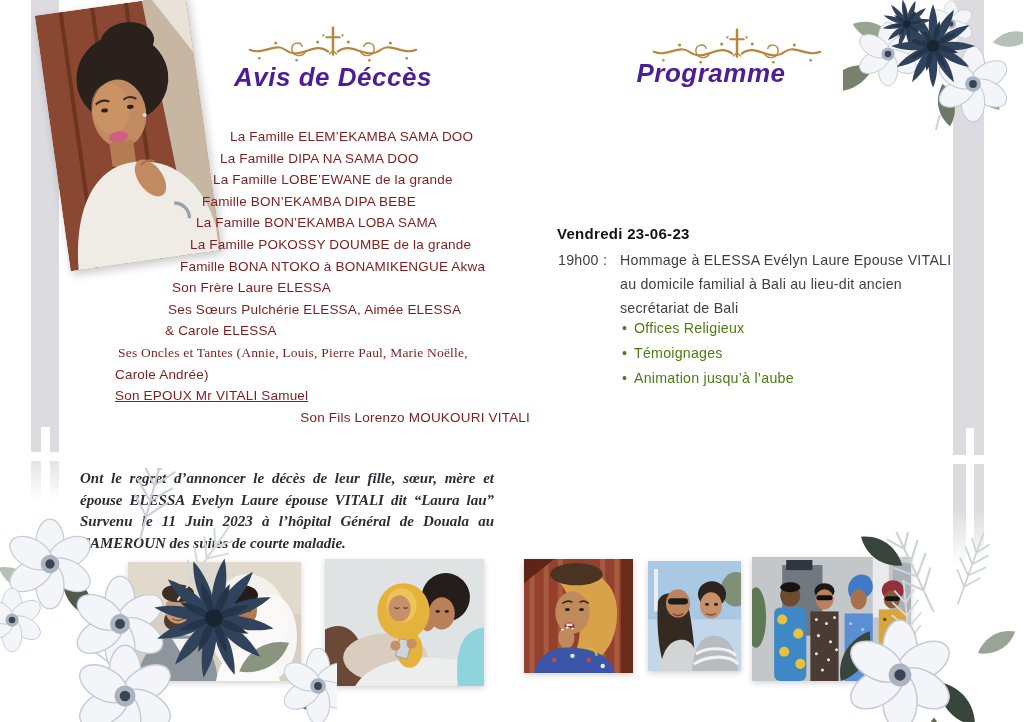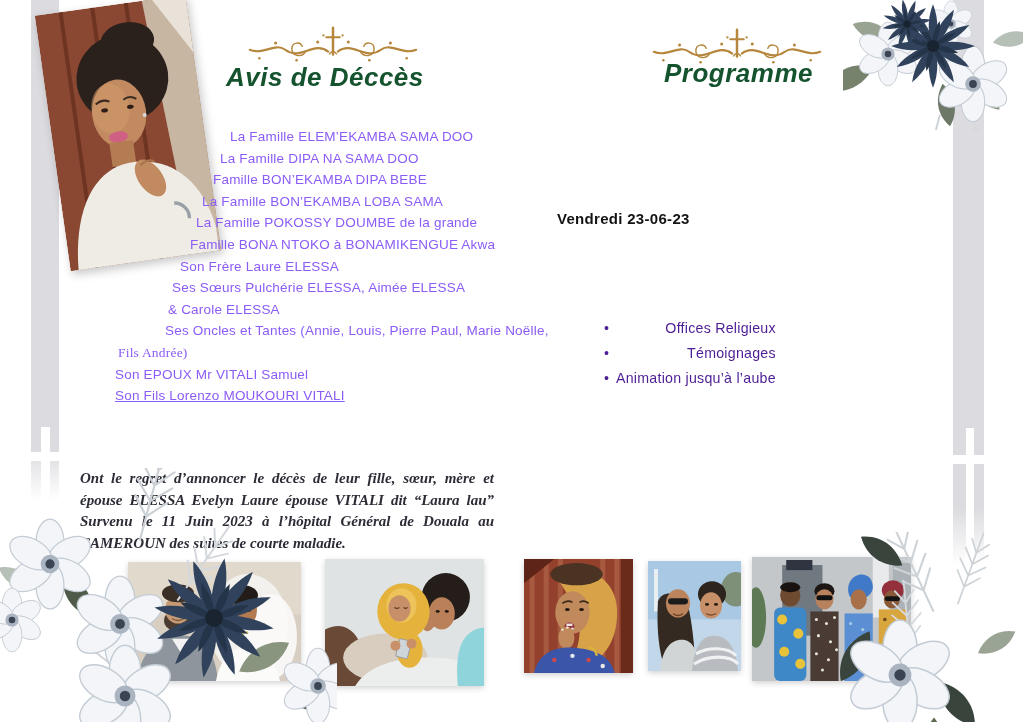--- a/index.html
+++ b/index.html
@@ -11,58 +11,58 @@
   .band-right{left:953px;width:31px;height:565px;}
   .crossbar{position:absolute;background:#ffffff;}
   .cl-v{left:41px;top:427px;width:9px;height:72px;}
   .cl-h{left:8px;top:452px;width:60px;height:9px;}
   .cr-v{left:966px;top:428px;width:8px;height:136px;}
   .cr-h{left:942px;top:455px;width:54px;height:9px;}
   
   .ornament{position:absolute;}
   .orn-left{left:238px;top:22px;width:190px;height:44px;}
   .orn-right{left:642px;top:24px;width:190px;height:44px;}
-  .page-title{position:absolute;font-weight:bold;font-style:italic;color:#14532d;
-              letter-spacing:.5px;font-size:26px;}
+  .page-title{position:absolute;font-weight:bold;font-style:italic;color:#4c1d95;
+              letter-spacing:.5px;text-align:center;font-size:26px;}
   .title-left{left:226px;top:62px;width:214px;}
-  .title-right{left:664px;top:58px;width:190px;}
+  .title-right{left:616px;top:58px;width:190px;}
   
   .portrait{position:absolute;left:52px;top:4px;width:152px;height:258px;
             transform:rotate(-8deg);box-shadow:2px 4px 10px rgba(0,0,0,.22);}
   .portrait svg{display:block;width:100%;height:100%;}
   
   .family-list{position:absolute;left:110px;top:126px;width:420px;font-size:13.5px;
-               line-height:21.6px;color:#8b5cf6;letter-spacing:.2px;}
+               line-height:21.6px;color:#7f1d1d;letter-spacing:.2px;}
   .family-line{white-space:nowrap;}
   .family-line:nth-child(1){padding-left:120px;}
   .family-line:nth-child(2){padding-left:110px;}
   .family-line:nth-child(3){padding-left:103px;}
   .family-line:nth-child(4){padding-left:92px;}
   .family-line:nth-child(5){padding-left:86px;}
   .family-line:nth-child(6){padding-left:80px;}
   .family-line:nth-child(7){padding-left:70px;}
   .family-line:nth-child(8){padding-left:62px;}
   .family-line:nth-child(9){padding-left:58px;}
   .family-line:nth-child(10){padding-left:55px;}
   .family-line:nth-child(11){padding-left:8px;font-family:Liberation Serif, serif;}
   .family-line:nth-child(12){padding-left:5px;}
   .family-line:nth-child(13){padding-left:5px;text-decoration:underline;}
-  .family-line:nth-child(14){padding-left:3px;}
+  .family-line:nth-child(14){padding-left:3px;text-align:right;}
   
   .announcement{position:absolute;left:80px;top:453px;width:414px;
                 font-family:"Liberation Serif",serif;font-style:italic;font-weight:bold;
                 font-size:15px;line-height:21.5px;color:#2c2c36;text-align:justify;}
   
-  .date-heading{position:absolute;left:557px;top:210px;font-size:15px;font-weight:bold;
+  .date-heading{position:absolute;left:557px;top:225px;font-size:15px;font-weight:bold;
                 color:#141417;letter-spacing:.3px;}
   .schedule{position:absolute;left:558px;top:248px;display:flex;font-size:14.2px;
             color:#3e3e46;letter-spacing:.25px;}
   .time{width:62px;flex:none;line-height:24px;}
   .event-lines div{line-height:24px;white-space:nowrap;}
-  .bullets{position:absolute;left:604px;top:316px;font-size:14.2px;color:#4c1d95;letter-spacing:.25px;text-align:right;}
+  .bullets{position:absolute;left:622px;top:316px;font-size:14.2px;color:#4d7c0f;letter-spacing:.25px;}
   .bullet{line-height:25px;padding-left:12px;position:relative;white-space:nowrap;}
   .bullet::before{content:"•";position:absolute;left:0;top:0;}
   
   .photo{position:absolute;box-shadow:0 2px 6px rgba(0,0,0,.18);}
   .photo svg{display:block;width:100%;height:100%;}
   .ph-wedding{left:128px;top:562px;width:173px;height:119px;}
   .ph-baby{left:325px;top:559px;width:159px;height:127px;}
   .ph-selfie{left:524px;top:559px;width:109px;height:114px;}
   .ph-duo{left:648px;top:561px;width:93px;height:110px;}
   .ph-group{left:752px;top:557px;width:159px;height:124px;}
@@ -173,42 +173,51 @@
       <path d="M8,257 C12,192 40,160 72,158 C112,156 142,182 150,232 L150,257 Z" fill="#efece6"></path>
       <ellipse cx="92" cy="176" rx="12" ry="21" fill="#c28a60" transform="rotate(-28 92 176)"></ellipse>
       <path d="M84,162 q8,-6 14,-2" stroke="#a9714a" stroke-width="2" fill="none"></path>
       <path d="M112,204 a15,15 0 0 1 13,17" stroke="#9aa0a8" stroke-width="3.4" fill="none"></path>
     </svg>
   </div>
 
   <div class="family-list">
     <div class="family-line">La Famille ELEM’EKAMBA SAMA DOO</div>
     <div class="family-line">La Famille DIPA NA SAMA DOO</div>
+    <div class="family-line">La Famille LOBE’EWANE de la grande</div>
     <div class="family-line">Famille BON’EKAMBA DIPA BEBE</div>
     <div class="family-line">La Famille BON’EKAMBA LOBA SAMA</div>
     <div class="family-line">La Famille POKOSSY DOUMBE de la grande</div>
     <div class="family-line">Famille BONA NTOKO à BONAMIKENGUE Akwa</div>
     <div class="family-line">Son Frère Laure ELESSA</div>
     <div class="family-line">Ses Sœurs Pulchérie ELESSA, Aimée ELESSA</div>
     <div class="family-line">&amp; Carole ELESSA</div>
     <div class="family-line">Ses Oncles et Tantes (Annie, Louis, Pierre Paul, Marie Noëlle,</div>
-    <div class="family-line">Fils Andrée)</div>
+    <div class="family-line">Carole Andrée)</div>
     <div class="family-line">Son EPOUX Mr VITALI Samuel</div>
     <div class="family-line">Son Fils Lorenzo MOUKOURI VITALI</div>
   </div>
 
   <p class="announcement">Ont le regret d’annoncer le décès de leur fille, sœur, mère et épouse ELESSA Evelyn Laure épouse VITALI dit “Laura lau” Survenu le 11 Juin 2023 à l’hôpital Général de Douala au CAMEROUN des suites de courte maladie.</p>
 
   <svg class="ornament orn-right" viewBox="-95 -36 190 46" style="color:#b5863c">
       <use href="#flourish"></use>
     </svg>
   <div class="page-title title-right">Programme</div>
 
   <div class="date-heading">Vendredi 23-06-23</div>
 
+  <div class="schedule">
+    <div class="time">19h00 :</div>
+    <div class="event-lines">
+      <div>Hommage à ELESSA Evélyn Laure Epouse VITALI</div>
+      <div>au domicile familial à Bali au lieu-dit ancien</div>
+      <div>secrétariat de Bali</div>
+    </div>
+  </div>
 
   <div class="bullets">
     <div class="bullet">Offices Religieux</div>
     <div class="bullet">Témoignages</div>
     <div class="bullet">Animation jusqu’à l’aube</div>
   </div>
 
   <div class="photo ph-wedding">
     <svg viewBox="0 0 173 118" preserveAspectRatio="none">
       <rect width="173" height="118" fill="#d8cec1"></rect>

